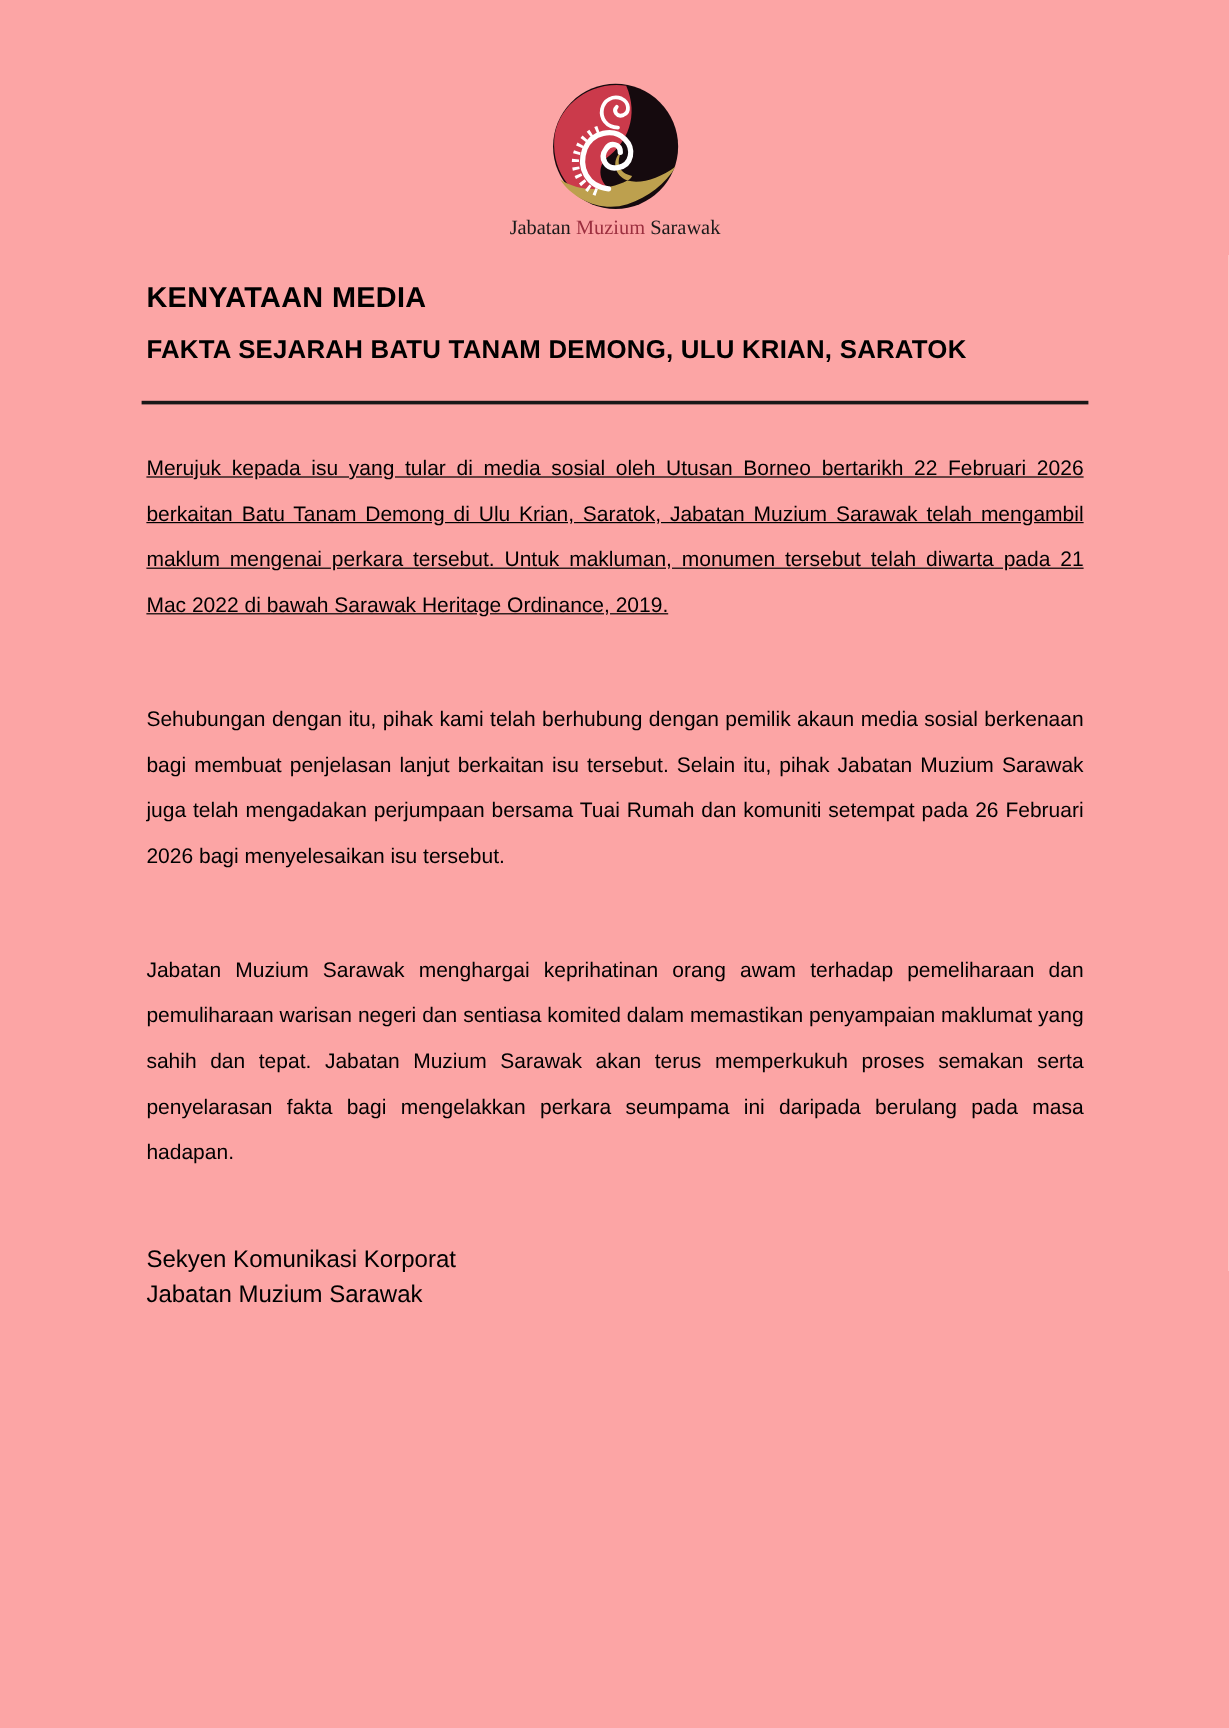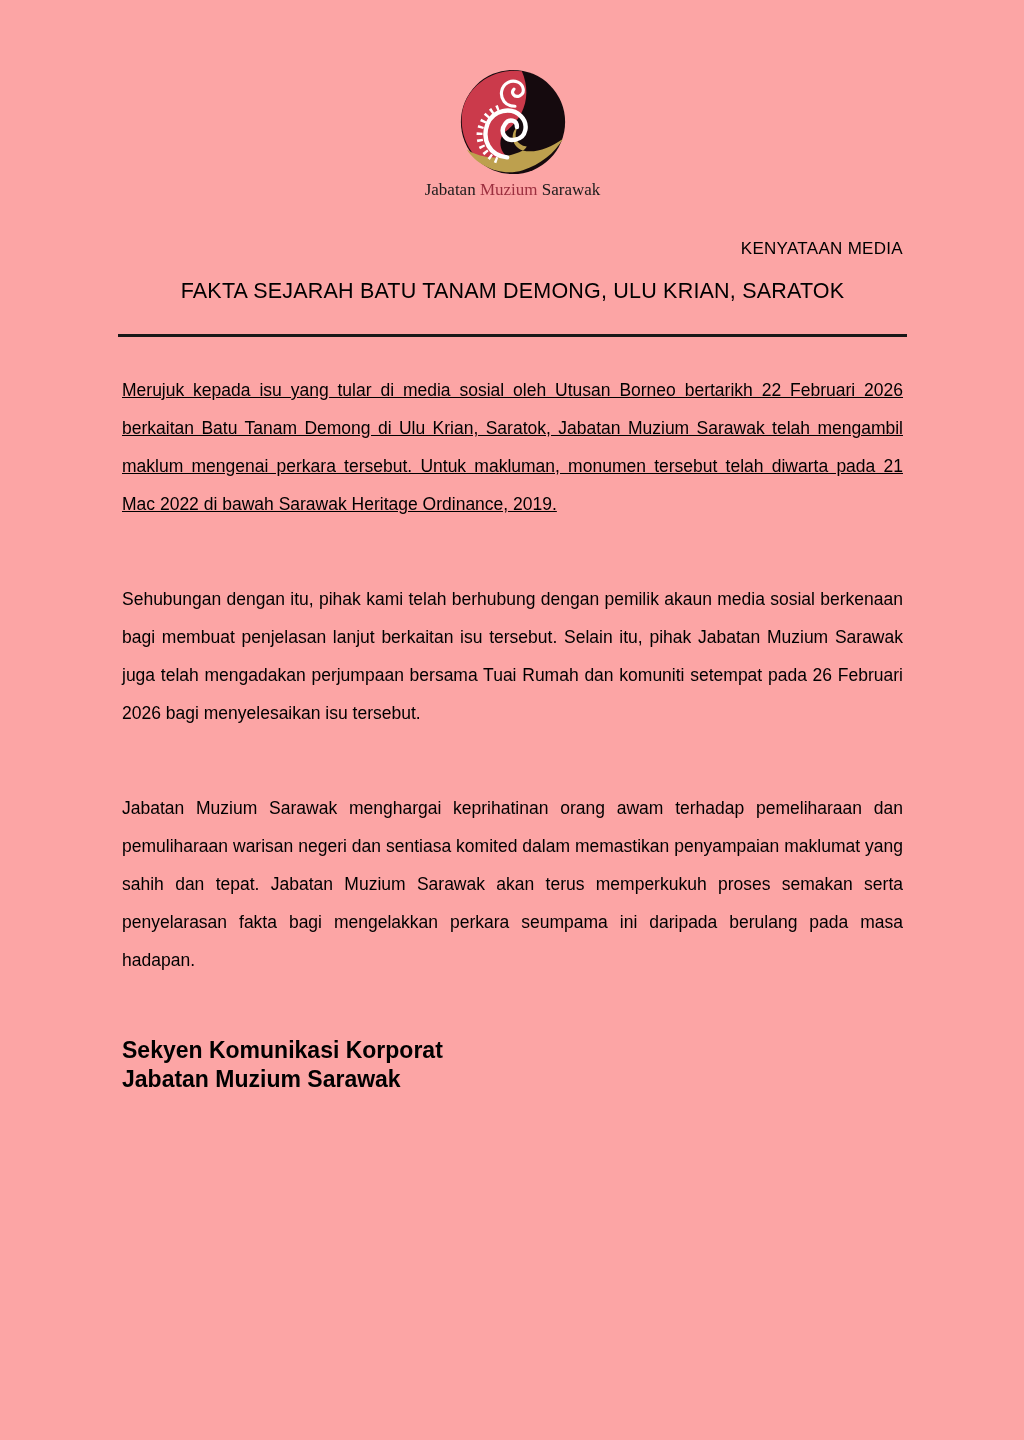--- a/index.html
+++ b/index.html
@@ -32,30 +32,30 @@
     font-family: "Liberation Serif", serif;
     font-size: 17px;
     line-height: 20px;
     margin-top: 2px;
     color: #1a1a1a;
   }
   .logo-caption .muzium {
     
   }
   .doc-title {
-    text-align: right;
-    font-weight: normal;
-    font-size: 17px;
+    text-align: left;
+    font-weight: bold;
+    font-size: 24px;
     line-height: 25px;
     margin-top: 36px;
     letter-spacing: 0.3px;
   }
   .doc-subtitle {
-    text-align: center;
-    font-weight: normal;
+    text-align: left;
+    font-weight: bold;
     font-size: 21.5px;
     line-height: 26px;
     margin-top: 17px;
     letter-spacing: 0.2px;
   }
   .rule {
     border: none;
     border-top: 3px solid #181818;
     margin: 30px -4px 0 -4px;
   }
@@ -65,22 +65,22 @@
     text-align: justify;
     text-justify: inter-word;
     margin: 0 0 57px 0;
   }
   .body-text p:first-child {
     margin-top: 34px;
     text-decoration: underline;
   }
   .signature {
     margin-top: 50px;
-    font-weight: bold;
-    font-size: 23px;
+    font-weight: normal;
+    font-size: 20px;
     line-height: 29px;
   }
 </style>
 </head>
 <body>
 
 <div class="page">
 
   <div class="logo-wrap">
     <svg class="logo-svg" viewBox="0 0 120 112" aria-hidden="true">

